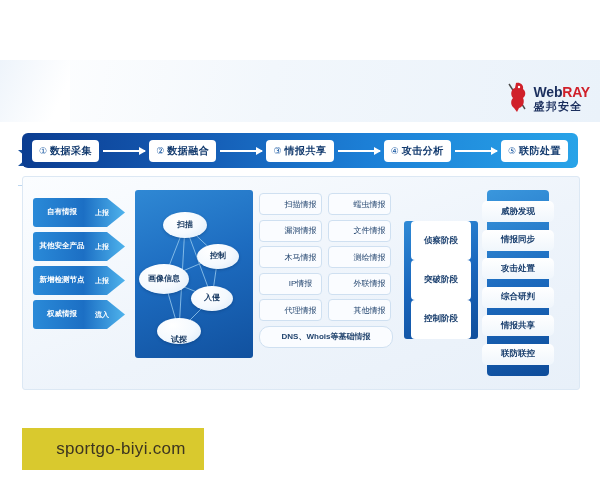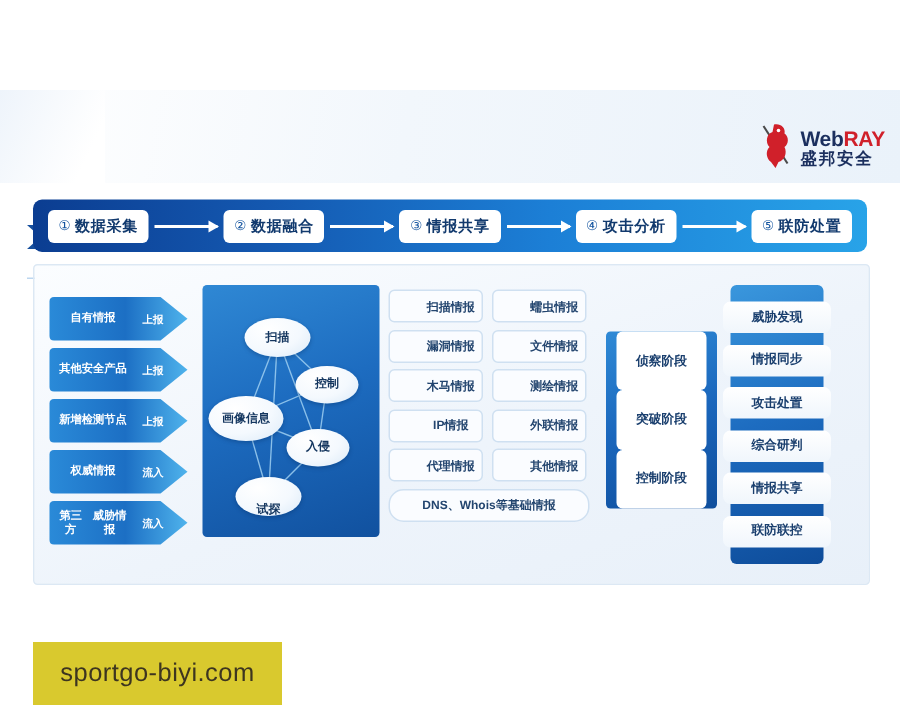--- a/index.html
+++ b/index.html
@@ -95,21 +95,21 @@
     box-shadow:0 1px 3px rgba(0,40,90,0.35);
   }
   
   #intel{
     position:absolute;left:236px;top:16px;width:132px;
   }
   .intel-row{display:flex;gap:6px;margin-bottom:4.5px;}
   .intel-cell{
     flex:1;height:20px;background:#fafcff;border:1px solid #cfe0f1;border-radius:4px;
     display:flex;align-items:center;justify-content:center;
-    font-size:8px;font-weight:bold;color:#23456f;white-space:nowrap;padding-left:20px;
+    font-size:8px;font-weight:normal;color:#23456f;white-space:nowrap;padding-left:20px;
   }
   .intel-wide{width:100%;height:20px;background:#fafcff;border:1px solid #cfe0f1;border-radius:10px;
     display:flex;align-items:center;justify-content:center;
     font-size:8px;font-weight:bold;color:#23456f;white-space:nowrap;}
   
   #stages{
     position:absolute;left:381px;top:44px;width:74px;height:118px;
     background:linear-gradient(160deg,#2f8ad6 0%,#1a66bc 50%,#0f4e9c 100%);
     border-radius:3px;display:flex;flex-direction:column;justify-content:space-evenly;
     align-items:center;
@@ -129,21 +129,21 @@
   .outcome-box{
     width:72px;height:21px;
     background:linear-gradient(180deg,#ffffff 0%,#f0f6fc 100%);
     border-radius:5px;
     display:flex;align-items:center;justify-content:center;
     font-size:8.5px;font-weight:bold;color:#1a3f6e;white-space:nowrap;
   }
   
   #watermark{
     position:absolute;left:22px;top:428px;width:166px;height:42px;
-    background:#d9c92e;display:flex;align-items:center;justify-content:center;
+    background:#d9c92e;display:flex;align-items:center;justify-content:center;padding-left:16px;
   }
   #watermark span{font-size:17px;color:#3d3520;letter-spacing:0.3px;}
 </style>
 </head>
 <body>
 
 <div id="header">
   <div id="chev">
     <svg width="36" height="18" viewBox="0 0 36 18">
       <path d="M1 1 L10 9 L1 17 L7 17 L16 9 L7 1 Z" fill="#17509e"></path>
@@ -258,37 +258,20 @@
               <stop offset="100%" stop-color="#4fb3ec"></stop>
             </linearGradient>
           </defs>
           <path d="M4 4 Q4 1 7 1 L78 1 L96 15.5 L78 30 L7 30 Q4 30 4 27 Z" fill="url(#ig3)"></path>
         </svg>
         <div class="inflow-name">
           <div>权威情报</div>
         </div>
         <div class="inflow-act">流入</div>
       </div>
-      <div class="inflow-row">
-        <svg class="inflow-arrow" width="100" height="31" viewBox="0 0 100 31">
-          <defs>
-            <linearGradient id="ig4" x1="0" y1="0" x2="1" y2="0">
-              <stop offset="0%" stop-color="#2a8ad8"></stop>
-              <stop offset="55%" stop-color="#1c6fc4"></stop>
-              <stop offset="100%" stop-color="#4fb3ec"></stop>
-            </linearGradient>
-          </defs>
-          <path d="M4 4 Q4 1 7 1 L78 1 L96 15.5 L78 30 L7 30 Q4 30 4 27 Z" fill="url(#ig4)"></path>
-        </svg>
-        <div class="inflow-name">
-          <div>第三方</div>
-          <div>威胁情报</div>
-        </div>
-        <div class="inflow-act">流入</div>
-      </div>
     </div>
 
   <div id="graph">
     <svg width="118" height="186">
       <g stroke="#9fd0f2" stroke-width="0.9" opacity="0.85" fill="none">
         <line x1="50" y1="35" x2="83" y2="66"></line>
         <line x1="50" y1="35" x2="29" y2="89"></line>
         <line x1="50" y1="35" x2="77" y2="108"></line>
         <line x1="83" y1="66" x2="77" y2="108"></line>
         <line x1="83" y1="66" x2="29" y2="89"></line>

